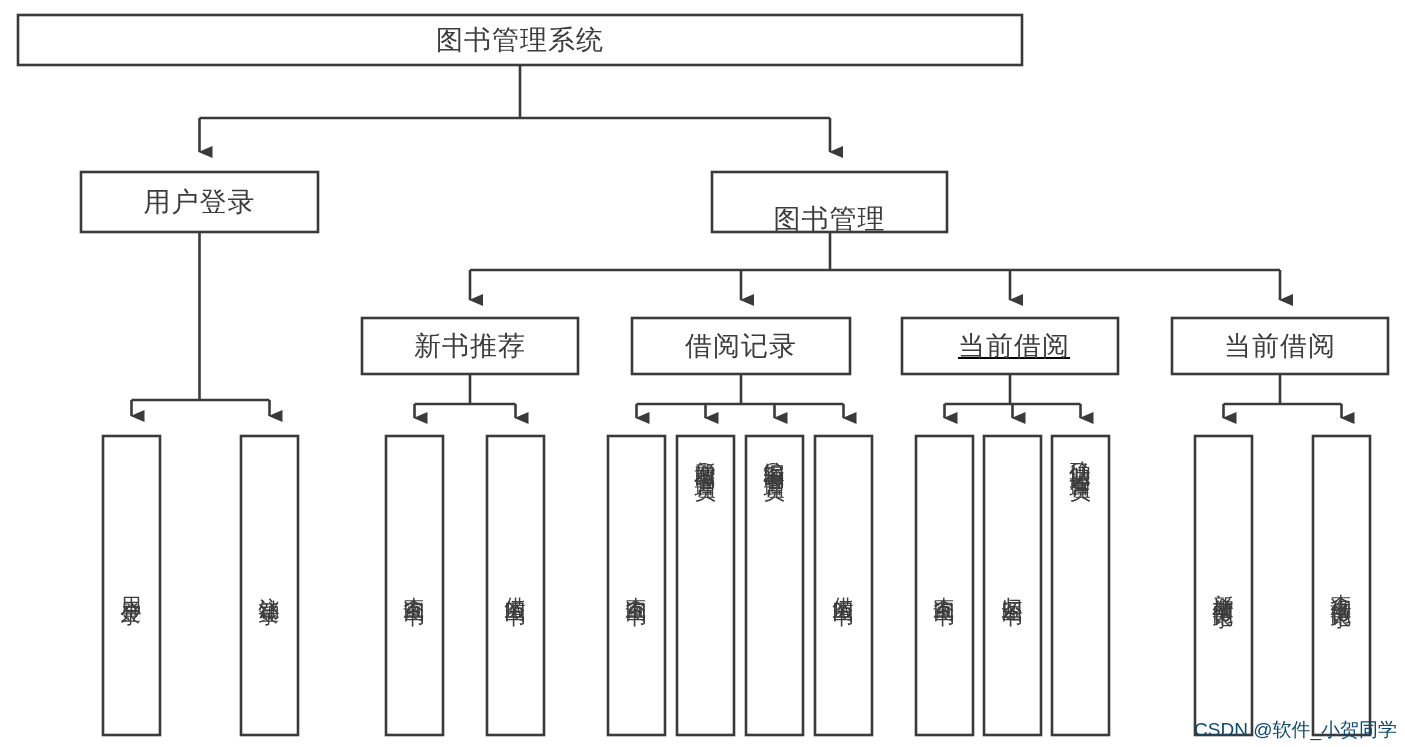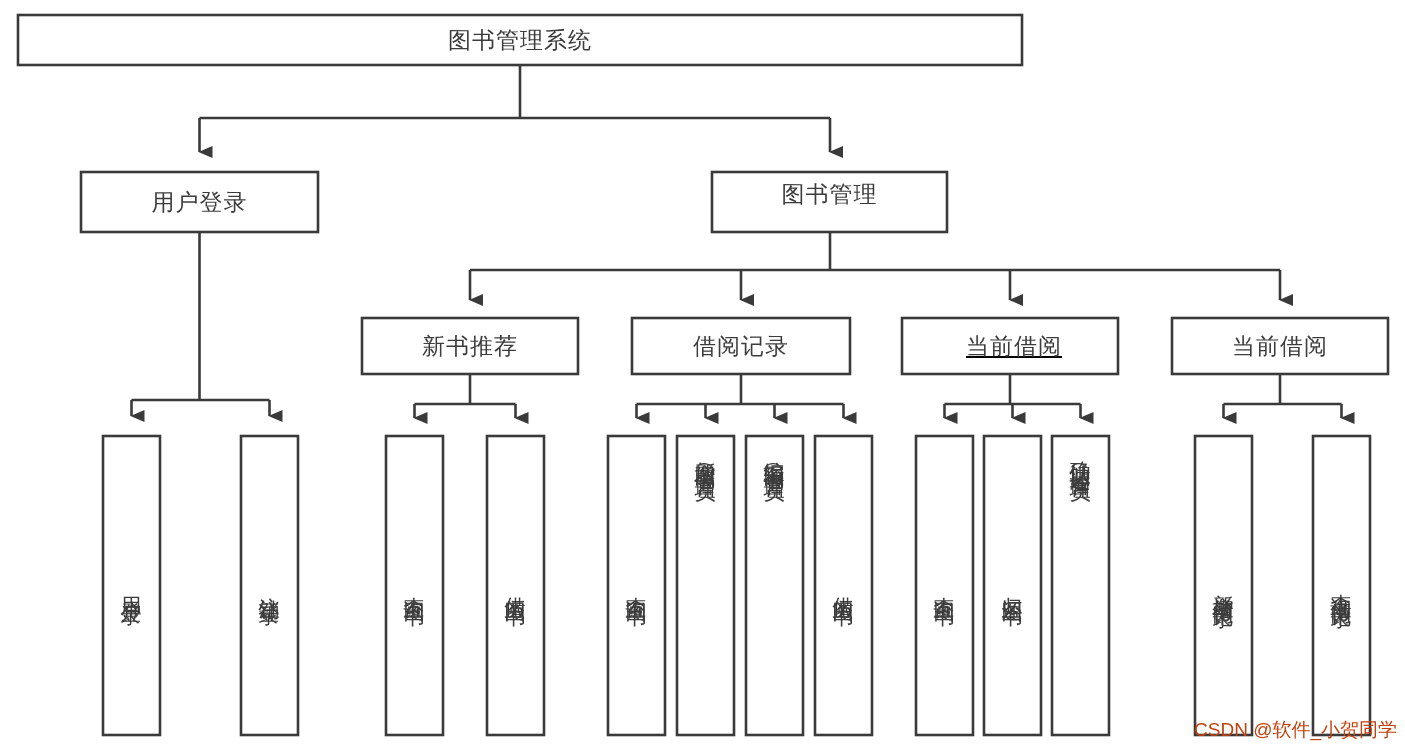--- a/index.html
+++ b/index.html
@@ -64,32 +64,32 @@
   }
   .hlabel-wrap {
     position: absolute;
     display: flex;
     align-items: center;
     justify-content: center;
     pointer-events: none;
   }
   .hlabel-text {
     font-family: "Liberation Sans", "DejaVu Sans", sans-serif;
-    font-size: 23px;
+    font-size: 27px;
     color: #3c3c3c;
     white-space: nowrap;
     letter-spacing: 1px;
   }
   .watermark {
     position: absolute;
     right: 8px;
     bottom: 4px;
     font-family: "Liberation Sans", "DejaVu Sans", sans-serif;
     font-size: 19px;
-    color: #c2410c;
+    color: #0c4a6e;
     white-space: nowrap;
     pointer-events: none;
   }
 </style>
 </head>
 <body>
 
 <div id="diagram-root">
 
   <svg class="diagram" viewBox="0 0 1405 747">
@@ -169,21 +169,21 @@
   </svg>
 
   <div class="hlabel-wrap" style="left:18px; top:15px; width:1004px; height:50px;">
     <span class="hlabel-text">图书管理系统</span>
   </div>
 
   <div class="hlabel-wrap" style="left:81px; top:172px; width:237px; height:60px;">
     <span class="hlabel-text">用户登录</span>
   </div>
 
-  <div class="hlabel-wrap" style="left:712px; top:164px; width:235px; height:60px;">
+  <div class="hlabel-wrap" style="left:712px; top:189px; width:235px; height:60px;">
     <span class="hlabel-text">图书管理</span>
   </div>
 
   <div class="hlabel-wrap" style="left:362px; top:318px; width:216px; height:56px;justify-content:center;">
     <span class="hlabel-text">新书推荐</span>
   </div>
 
   <div class="hlabel-wrap" style="left:632px; top:318px; width:218px; height:56px;">
     <span class="hlabel-text">借阅记录</span>
   </div>

